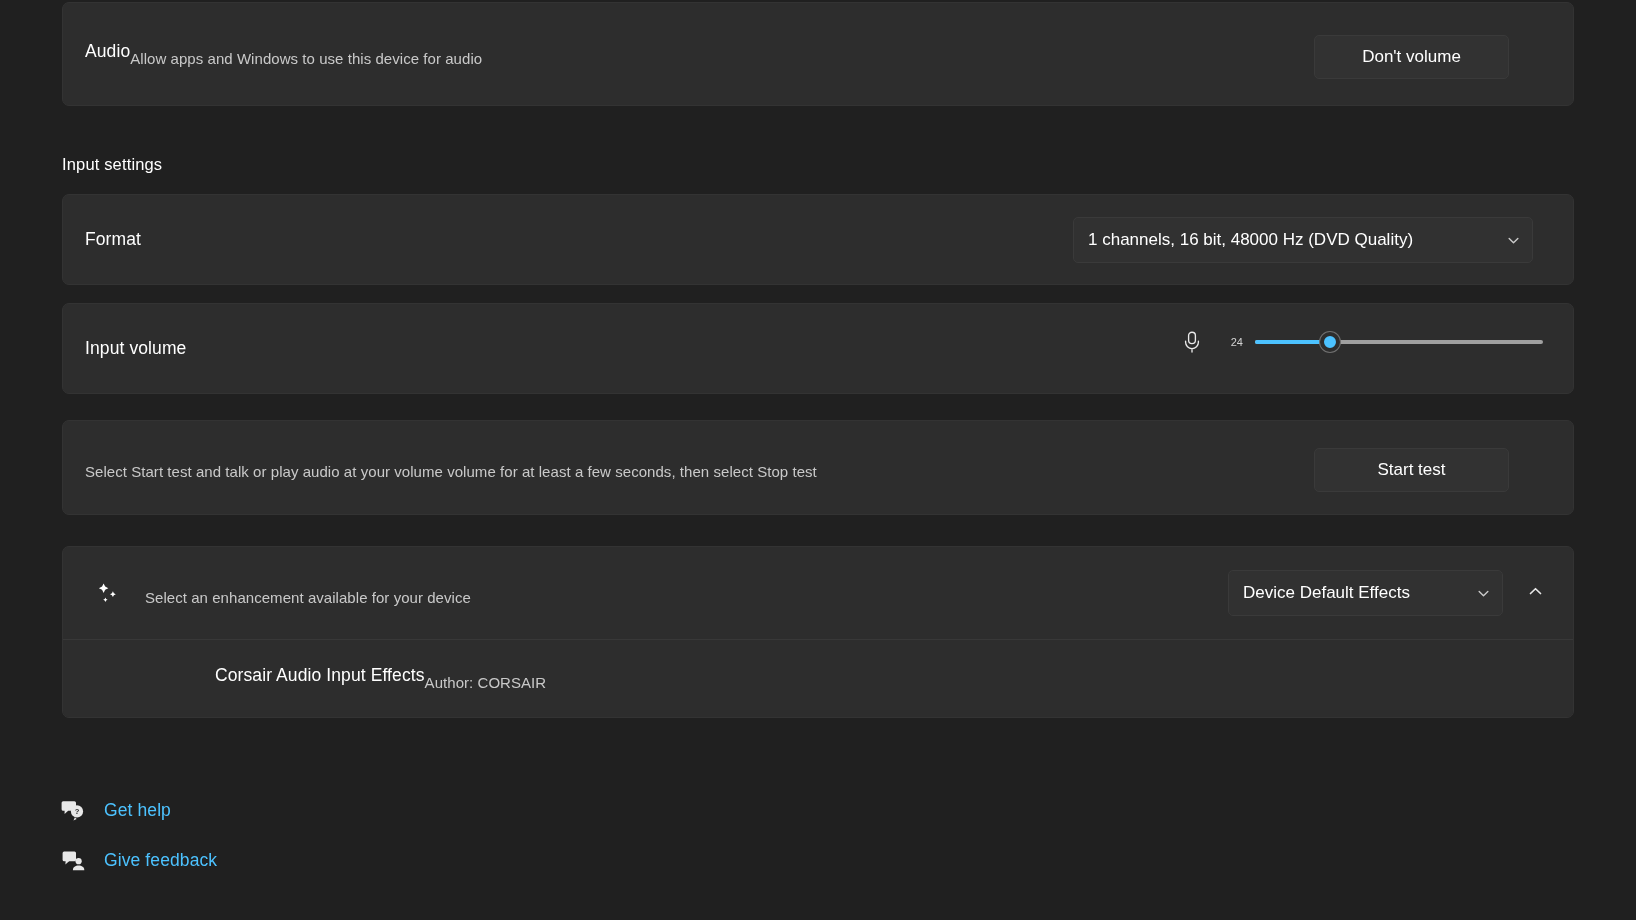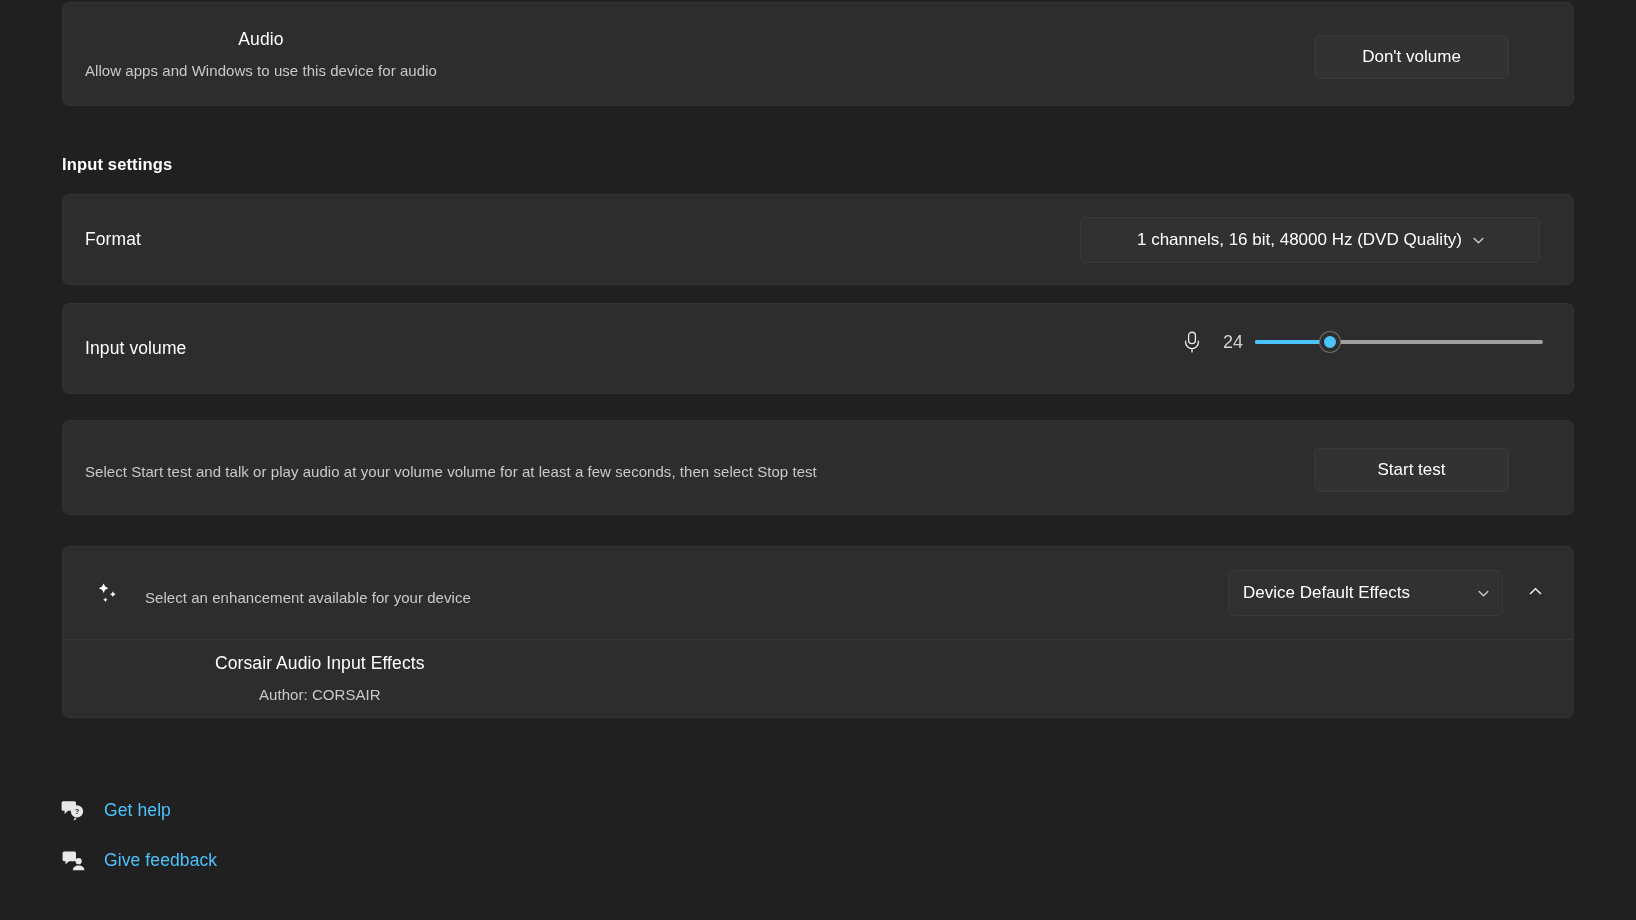--- a/index.html
+++ b/index.html
@@ -19,21 +19,21 @@
 
   
   .card {
     position: absolute;
     background: #2d2d2d;
     border: 1px solid #333333;
     border-radius: 7px;
     display: flex;
     align-items: center;
   }
-  .card-texts { display: flex; flex-direction: column; justify-content: center; text-align: center; }
+  .card-texts { display: flex; flex-direction: row; justify-content: center; text-align: center; }
   .card-title {
     font-size: 17.5px;
     color: #ffffff;
     line-height: 24px;
     letter-spacing: 0.1px;
   }
   .card-sub {
     font-size: 15px;
     color: #c9c9c9;
     line-height: 22px;
@@ -72,34 +72,34 @@
     color: #ffffff;
     font-size: 17px;
     cursor: default;
   }
   .combo .chev { margin-left: 10px; display: flex; align-items: center; opacity: .85; }
 
   
   .section-head {
     position: absolute;
     font-size: 16.5px;
-    font-weight: bold;
+    font-weight: normal;
     color: #ffffff;
     letter-spacing: 0.15px;
   }
 
   
   .slider-wrap {
     position: absolute;
     display: flex;
     align-items: center;
   }
   .vol-num {
     color: #d2d2d2;
-    font-size: 18px;
+    font-size: 11px;
     width: 34px;
     text-align: right;
     margin-right: 12px;
   }
   .track {
     position: relative;
     width: 288px;
     height: 4px;
     background: #a0a0a0;
     border-radius: 2px;
@@ -200,21 +200,21 @@
       <div class="card-title">Audio</div>
       <div class="card-sub">Allow apps and Windows to use this device for audio</div>
     </div>
     <div class="btn" style="position:absolute; right:64px; top:32px; width:195px; height:44px;">Don't volume</div>
   </div>
 
   <div class="section-head" style="left:62px; top:155px;">Input settings</div>
 
   <div class="card" style="left:62px; top:194px; width:1512px; height:91px;">
     <div class="card-label-only" style="margin-left:22px;">Format</div>
-    <div class="combo" style="position:absolute; right:33px; top:22px; width:460px; height:46px;justify-content:center;">
+    <div class="combo" style="position:absolute; right:40px; top:22px; width:460px; height:46px;">
       <span>1 channels, 16 bit, 48000 Hz (DVD Quality)</span>
       <span class="chev">
         <svg width="13" height="13" viewBox="0 0 12 12" fill="none">
           <path d="M2 4.2 L6 8 L10 4.2" stroke="#e6e6e6" stroke-width="1.3" stroke-linecap="round" stroke-linejoin="round"></path>
         </svg>
       </span>
     </div>
   </div>
 
   <div class="card" style="left:62px; top:303px; width:1512px; height:91px;">

